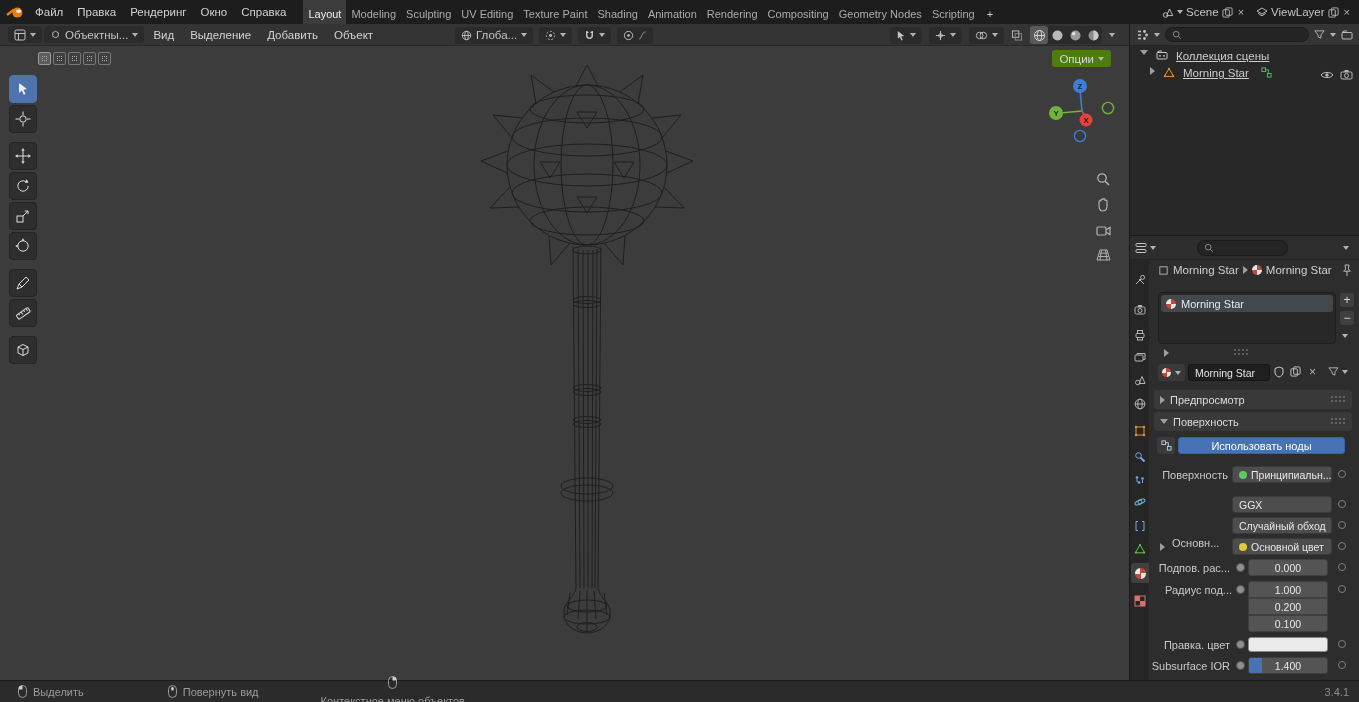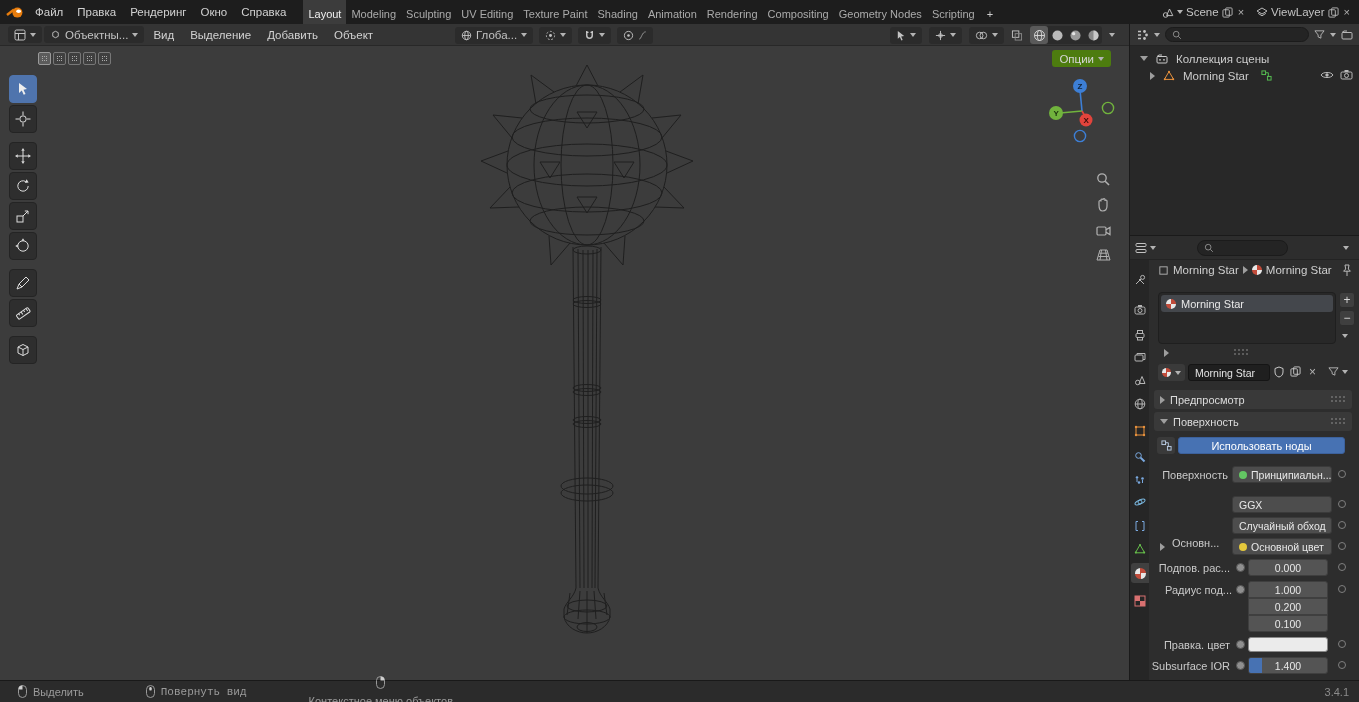--- a/index.html
+++ b/index.html
@@ -50,21 +50,21 @@
   .tool.active{background:#4f74ad;border-color:#4f74ad;}
   .tool-gap{height:5px;}
 
   .side-btn{position:absolute;width:22px;height:22px;display:flex;align-items:center;justify-content:center;opacity:.85;}
 
   
   .outliner{position:absolute;left:1130px;top:24px;width:229px;height:212px;background:#282828;border-bottom:1px solid #1a1a1a;}
   .ol-header{position:absolute;left:0;top:0;width:100%;height:22px;background:#343434;border-bottom:1px solid #242424;
              display:flex;align-items:center;gap:5px;padding:0 6px;}
   .searchbox{display:flex;align-items:center;gap:4px;background:#242424;border:1px solid #1b1b1b;border-radius:8px;height:15px;padding:0 6px;flex:1;}
-  .ol-row{position:absolute;display:flex;align-items:center;gap:8px;font-size:11.5px;color:#cccccc;height:17px;}
+  .ol-row{position:absolute;display:flex;align-items:flex-start;gap:8px;font-size:11.5px;color:#cccccc;height:17px;text-decoration:underline;}
   .tri-d{width:0;height:0;border-left:4px solid transparent;border-right:4px solid transparent;border-top:5px solid #9e9e9e;}
   .tri-r{width:0;height:0;border-top:4px solid transparent;border-bottom:4px solid transparent;border-left:5px solid #9e9e9e;}
 
   
   .props{position:absolute;left:1130px;top:236px;width:229px;height:444px;background:#2d2d2d;}
   .props-strip{position:absolute;left:0;top:24px;width:19px;height:420px;background:#262626;}
   .ptab{position:absolute;left:3px;width:14px;height:14px;display:flex;align-items:center;justify-content:center;}
   .ptab-hl{position:absolute;left:1px;width:18px;height:20px;background:#404040;border-radius:3px 0 0 3px;}
   .props-header{position:absolute;left:0;top:0;width:100%;height:24px;background:#2d2d2d;border-bottom:1px solid #232323;}
   .ph-search{position:absolute;left:67px;top:4px;width:91px;height:16px;}
@@ -765,21 +765,21 @@
   </div>
 
   <div class="statusbar">
     <span class="sb-item" style="margin-left:18px;">
       <svg width="9" height="13" viewBox="0 0 9 13">
           <rect x="0.5" y="0.5" width="8" height="12" rx="4" fill="none" stroke="#9a9a9a"></rect>
           <path d="M0.5 4.5 V4 A4 3.5 0 0 1 4.5 0.5 V4.5 Z" fill="#cfcfcf"></path>
         </svg>
       <span>Выделить</span>
     </span>
-    <span class="sb-item" style="margin-left:62px;font-family:Liberation Mono, monospace;">
+    <span class="sb-item" style="margin-left:84px;">
       <svg width="9" height="13" viewBox="0 0 9 13">
           <rect x="0.5" y="0.5" width="8" height="12" rx="4" fill="none" stroke="#9a9a9a"></rect>
           <rect x="3.3" y="2" width="2.4" height="3.6" rx="1.2" fill="#cfcfcf"></rect>
         </svg>
       <span>Повернуть вид</span>
     </span>
     <span class="sb-item" style="margin-left:62px;flex-direction:column;">
       <svg width="9" height="13" viewBox="0 0 9 13">
           <rect x="0.5" y="0.5" width="8" height="12" rx="4" fill="none" stroke="#9a9a9a"></rect>
           <path d="M8.5 4.5 V4 A4 3.5 0 0 0 4.5 0.5 V4.5 Z" fill="#cfcfcf"></path>

